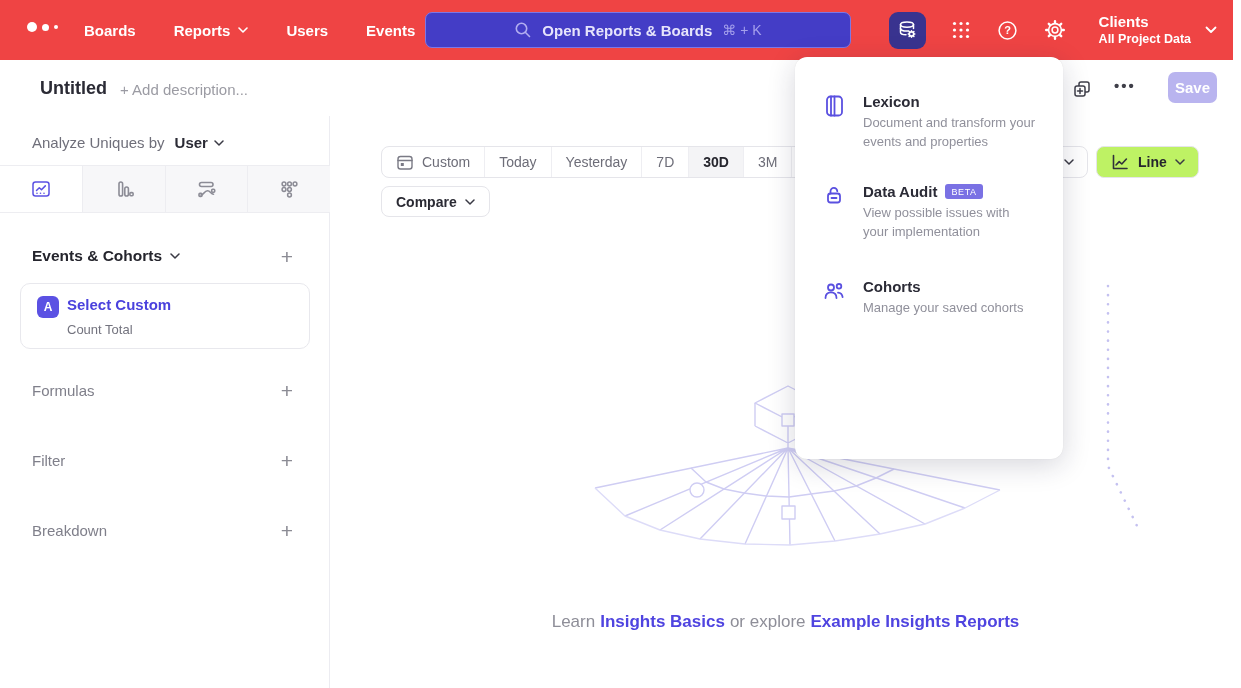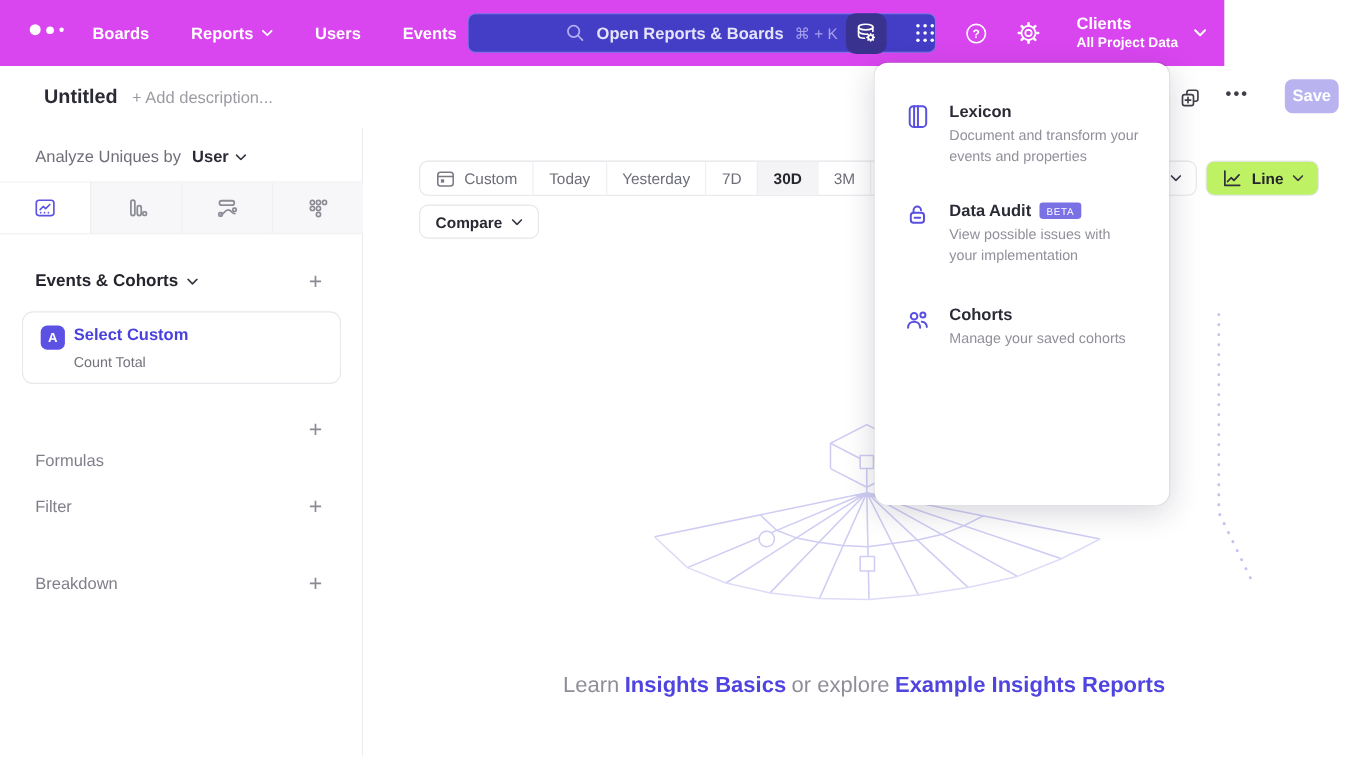--- a/index.html
+++ b/index.html
@@ -1,20 +1,20 @@
 <!DOCTYPE html>
 <html><head>
 <meta charset="utf-8">
 <style>
   * { margin:0; padding:0; box-sizing:border-box; }
   body { font-family:"Liberation Sans", sans-serif; background:#fff; }
   .app { position:relative; width:1241px; height:688px; background:#fff; overflow:hidden; }
 
   
-  .topnav { position:absolute; top:0; left:0; width:1113px; height:60px; background:#d946ef; z-index:5; }
+  .topnav { position:absolute; top:0; left:0; width:1233px; height:60px; background:#ef4444; z-index:5; }
   .logo { position:absolute; left:27px; top:22px; display:flex; align-items:center; gap:5px; }
   .logo .d1{width:10px;height:10px;border-radius:50%;background:#fff;}
   .logo .d2{width:7px;height:7px;border-radius:50%;background:#fff;}
   .logo .d3{width:4px;height:4px;border-radius:50%;background:#fff;}
   .nav-links { position:absolute; left:84px; top:0; height:60px; display:flex; align-items:center; gap:38px; }
   .nav-link { color:#fff; font-size:15px; font-weight:600; display:flex; align-items:center; gap:8px; cursor:pointer; }
   .nav-search { position:absolute; left:425px; top:12px; width:426px; height:36px; background:#443dc6; border:1px solid #7d77e6; border-radius:7px; display:flex; align-items:center; justify-content:center; gap:10px; }
   .nav-search .ph { color:#e6e4fb; font-size:15px; font-weight:600; }
   .nav-search .kbd { color:#a5a0ec; font-size:14px; }
   .nav-right { position:absolute; right:16px; top:0; height:60px; display:flex; align-items:center; gap:24px; }
@@ -44,36 +44,36 @@
   .plus { position:absolute; right:36px; font-size:21px; color:#8b8b94; font-weight:400; cursor:pointer; line-height:1; }
   .plus.p-events { top:130px; }
   .plus.p-formulas { top:264px; }
   .plus.p-filter { top:334px; }
   .plus.p-breakdown { top:404px; }
   .ev-card { position:absolute; left:20px; top:167px; width:290px; height:66px; border:1px solid #e8e8ed; border-radius:10px; background:#fff; cursor:pointer; }
   .ev-badge { position:absolute; left:16px; top:12px; width:22px; height:22px; border-radius:6px; background:#5b51e3; color:#fff; font-size:12px; font-weight:700; display:flex; align-items:center; justify-content:center; }
   .ev-title { position:absolute; left:46px; top:12px; font-size:15px; font-weight:600; color:#4a41dd; }
   .ev-sub { position:absolute; left:46px; top:38px; font-size:13px; color:#73737e; }
   .side-label { position:absolute; left:32px; font-size:15px; color:#7f7f8a; }
-  .l-formulas { top:266px;margin-top:29px; } .l-filter { top:336px; } .l-breakdown { top:406px; }
+  .l-formulas { top:266px; } .l-filter { top:336px; } .l-breakdown { top:406px; }
 
   
   .seg { position:absolute; left:381px; top:146px; height:32px; display:flex; border:1px solid #e5e5ea; border-radius:8px; background:#fff; overflow:hidden; z-index:2; }
   .seg-item { display:flex; align-items:center; gap:8px; padding:0 14px; font-size:14px; color:#6d6d78; border-left:1px solid #eeeef2; cursor:pointer; white-space:nowrap; }
   .seg-item:first-child { border-left:none; }
   .seg-item.selected { background:#f4f4f6; color:#25252d; font-weight:700; }
   .interval-btn { position:absolute; left:1000px; top:146px; width:88px; height:32px; border:1px solid #e5e5ea; border-radius:8px; background:#fff; display:flex; align-items:center; justify-content:flex-end; padding-right:13px; z-index:2; cursor:pointer; }
   .line-btn { position:absolute; left:1096px; top:146px; height:32px; padding:0 13px; border:1px solid #e5e5ea; border-radius:8px; background:#bef264; display:flex; align-items:center; gap:8px; font-size:14px; font-weight:600; color:#25252d; z-index:2; cursor:pointer; }
   .compare-btn { position:absolute; left:381px; top:186px; height:31px; padding:0 14px; border:1px solid #e5e5ea; border-radius:8px; background:#fff; display:flex; align-items:center; gap:8px; font-size:14px; font-weight:600; color:#2a2a33; cursor:pointer; }
 
   
   .web { position:absolute; left:555px; top:358px; z-index:1; pointer-events:none; }
   .dots-line { position:absolute; left:1090px; top:278px; z-index:1; pointer-events:none; }
   .empty-title { position:absolute; left:330px; width:911px; top:581px; text-align:center; font-size:17px; font-weight:700; color:#26262e; z-index:2; }
-  .empty-links { position:absolute; left:330px; width:911px; top:612px; display:flex; justify-content:center; gap:5px; font-size:20px; color:#8e8e98; z-index:2; }
+  .empty-links { position:absolute; left:330px; width:911px; top:612px; display:flex; justify-content:center; gap:5px; font-size:17px; color:#8e8e98; z-index:2; }
   .empty-links .lnk { color:#4f44e0; font-weight:700; cursor:pointer; }
 
   
   .menu-panel { position:absolute; left:795px; top:57px; width:268px; height:402px; background:#fff; border-radius:12px; box-shadow:0 6px 28px rgba(25,25,60,0.18), 0 0 1px rgba(0,0,0,0.12); z-index:20; }
   .mi { position:absolute; left:12px; width:242px; border-radius:10px; padding:10px 12px 10px 56px; cursor:pointer; }
   .mi .mi-icon { position:absolute; left:14px; top:10px; }
   .mi-title { font-size:15px; font-weight:700; color:#2b2b36; display:flex; align-items:center; gap:8px; }
   .mi-desc { font-size:13px; color:#90909b; line-height:1.45; margin-top:4px; max-width:176px; }
   .mi-1 { top:26px; } .mi-2 { top:116px; } .mi-3 { top:211px; } .mi-4 { top:294px; background:#f2f2f4; padding-bottom:14px; }
   .beta { background:#7a71e4; color:#fff; font-size:9px; font-weight:400; letter-spacing:.6px; padding:2.5px 6px; border-radius:3px; }

